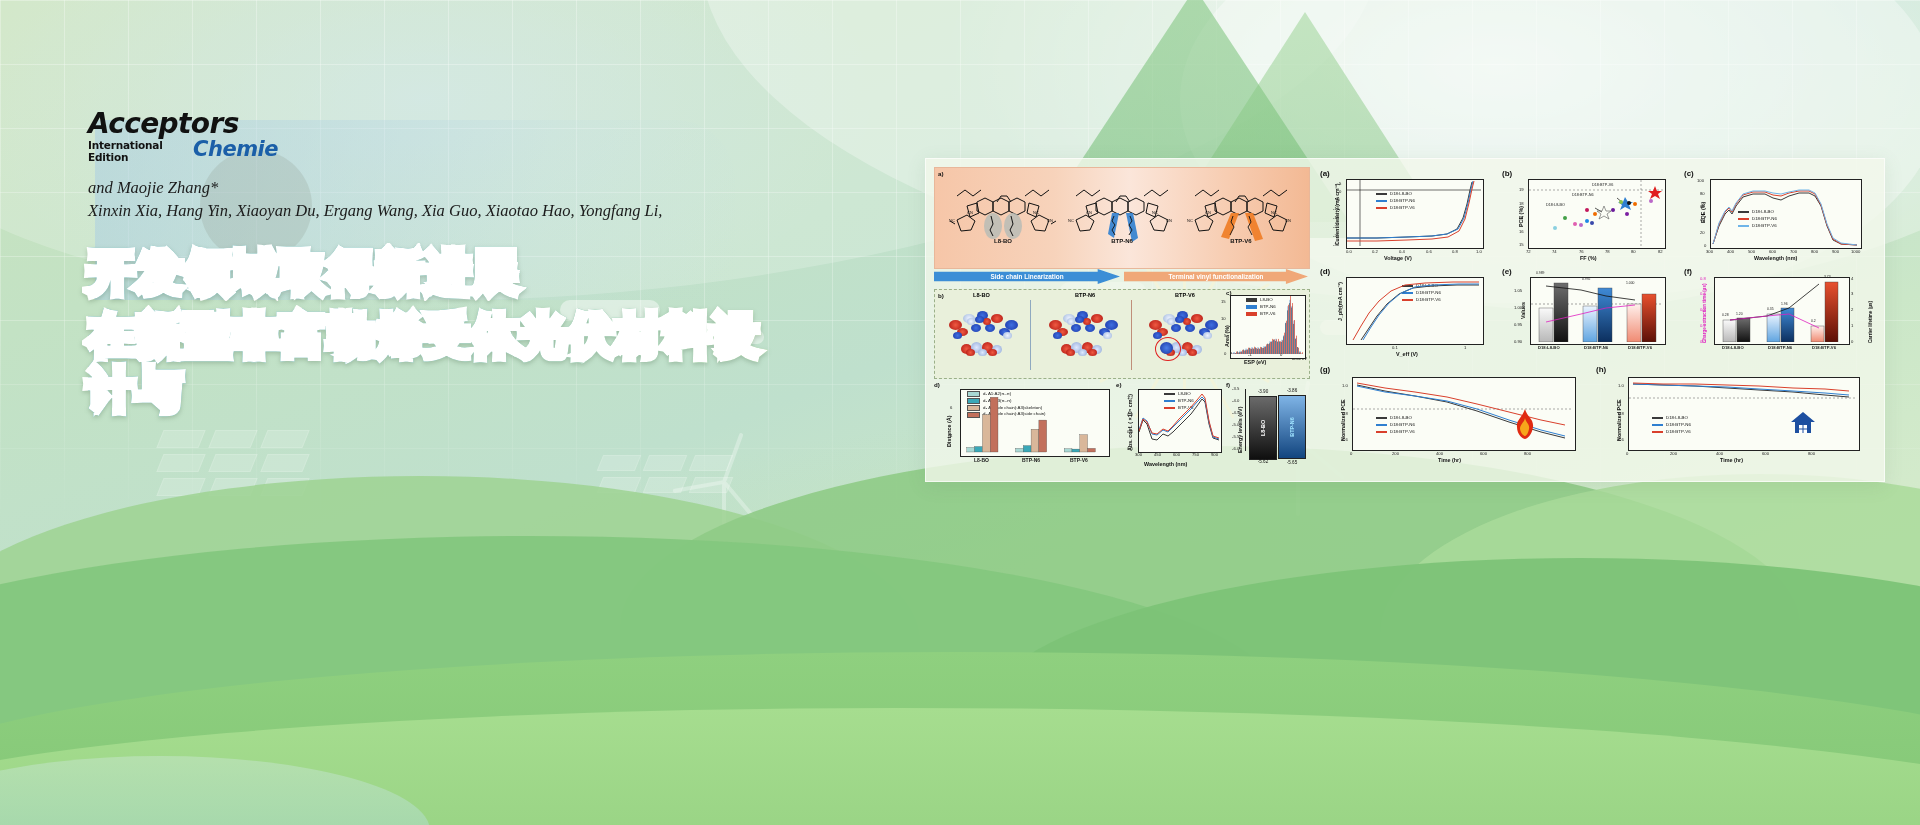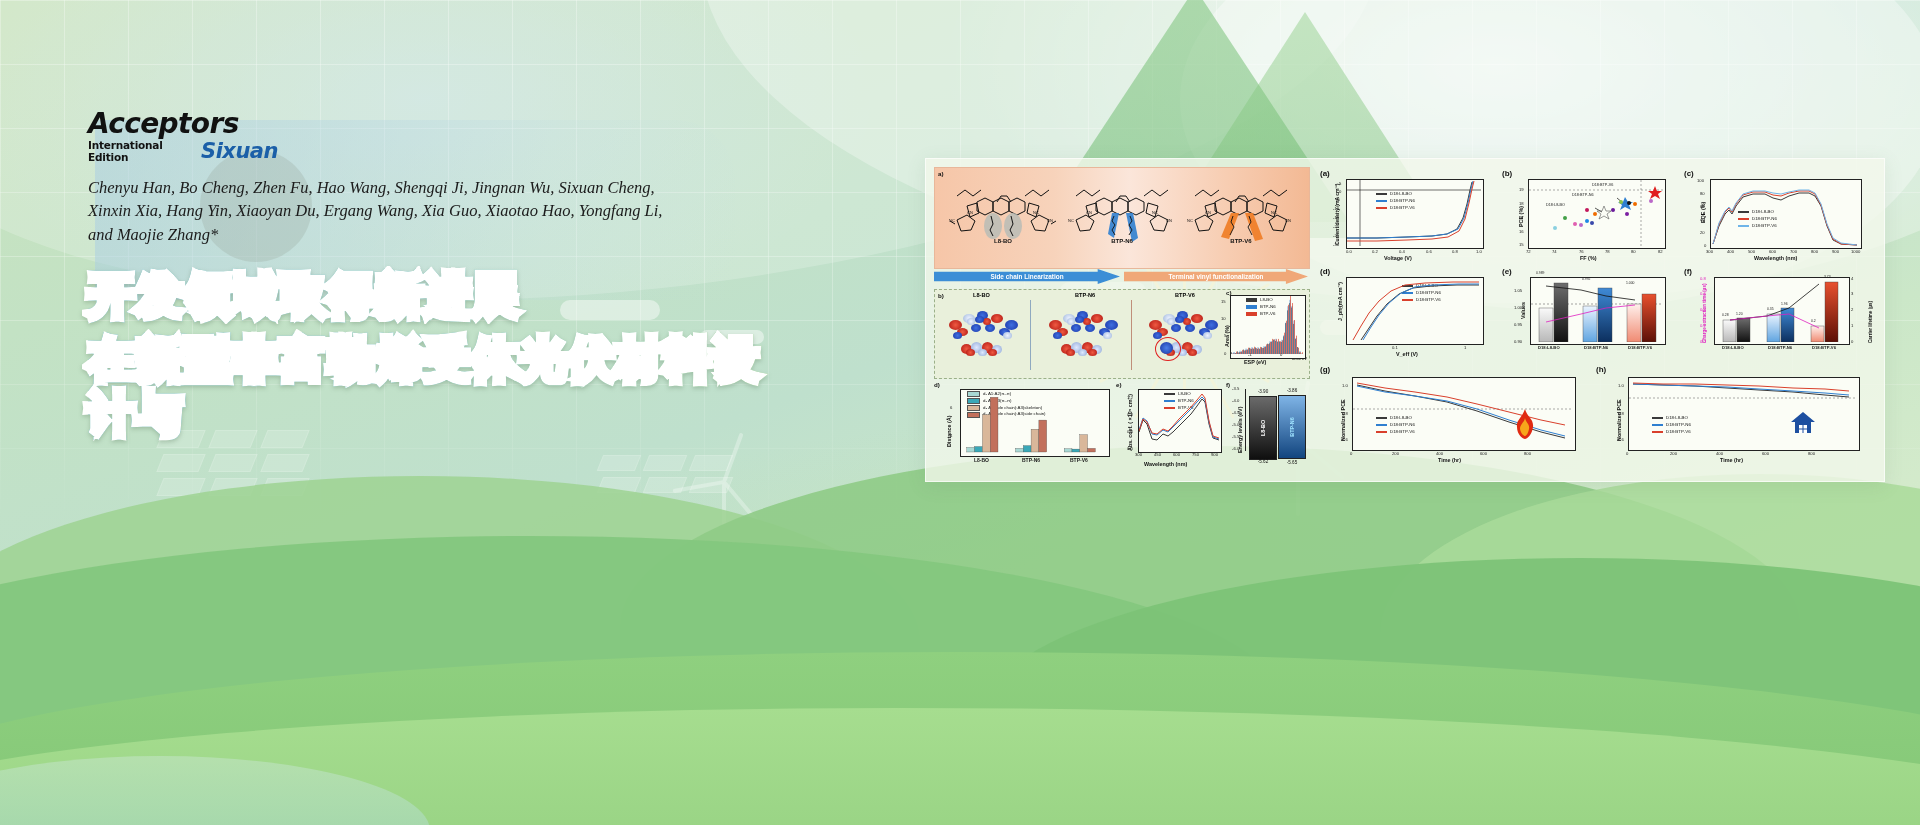--- a/index.html
+++ b/index.html
@@ -72,21 +72,21 @@
   .turbine{position:absolute;opacity:.45;}
   .tmast{position:absolute;width:4px;background:rgba(255,255,255,.85);border-radius:2px;}
   .tblade{position:absolute;width:4px;height:60px;background:rgba(255,255,255,.85);
     border-radius:3px;transform-origin:2px 60px;}
 
   
   .leftcol{position:absolute;left:88px;top:110px;width:700px;}
   .logo{width:190px;}
   .logo .ang{font-family:"DejaVu Sans",sans-serif;font-weight:700;font-style:italic;font-size:28px;
     color:#111;letter-spacing:-.6px;line-height:1;}
-  .logo .row2{display:flex;align-items:center;gap:7px;margin-top:1px;}
+  .logo .row2{display:flex;align-items:flex-start;gap:7px;margin-top:1px;}
   .logo .intl{font-family:"DejaVu Sans",sans-serif;font-weight:700;font-size:10.5px;color:#111;
     letter-spacing:-.2px;}
   .logo .chem{font-family:"DejaVu Sans",sans-serif;font-weight:700;font-style:italic;font-size:21px;
     color:#1b5fa8;letter-spacing:-.5px;line-height:1;}
 
   .paper-title{margin-top:24px;font-family:"Liberation Serif",serif;font-weight:700;font-size:24.5px;
     color:#121212;line-height:1.26;letter-spacing:-.1px;}
   .authors{margin-top:13px;font-family:"Liberation Serif",serif;font-style:italic;font-size:16.5px;
     color:#1b1b1b;line-height:1.42;}
 
@@ -228,29 +228,28 @@
     <div class="field2"></div>
     <div class="pond"></div>
   </div>
 
   <div class="leftcol">
 
     <div class="logo">
       <div class="ang">Acceptors</div>
       <div class="row2">
         <span class="intl">International Edition</span>
-        <span class="chem">Sixuan</span>
+        <span class="chem">Chemie</span>
       </div>
     </div>
 
 
     <div class="authors">
-      <div>Chenyu Han, Bo Cheng, Zhen Fu, Hao Wang, Shengqi Ji, Jingnan Wu, Sixuan Cheng,</div>
+      <div>and Maojie Zhang*</div>
       <div>Xinxin Xia, Hang Yin, Xiaoyan Du, Ergang Wang, Xia Guo, Xiaotao Hao, Yongfang Li,</div>
-      <div>and Maojie Zhang*</div>
     </div>
 
     <div class="headline">
       <div class="hl hl3">开发领域取得新进展</div>
       <div class="hl hl2">在新型非富勒烯受体光伏材料设计与</div>
     </div>
   </div>
 
   <div class="figcard">
 

